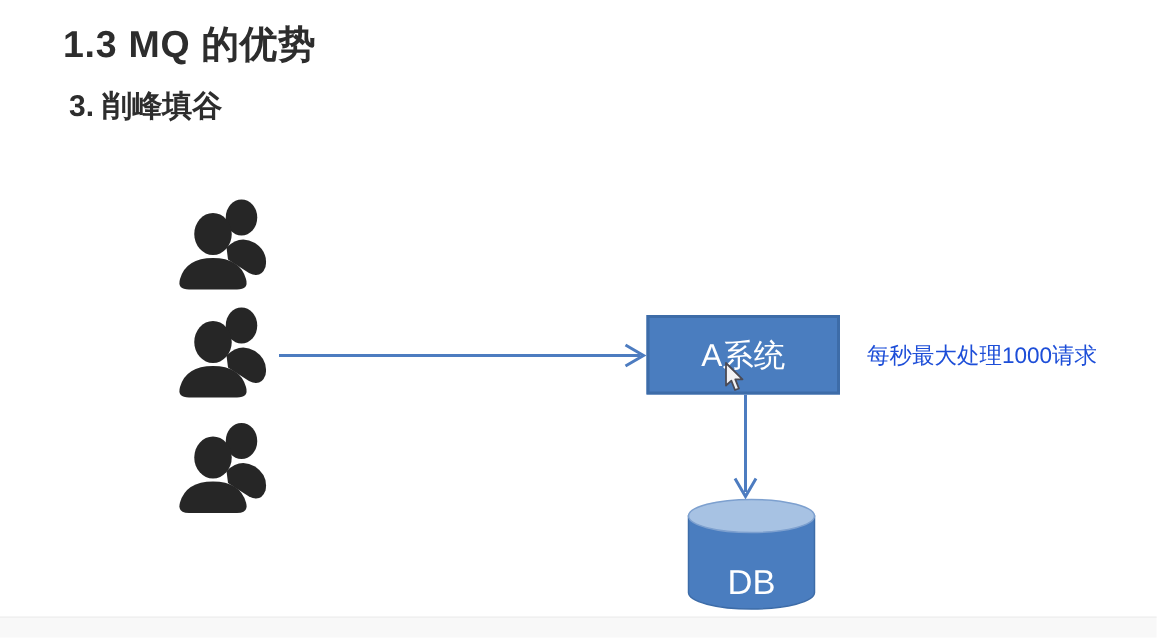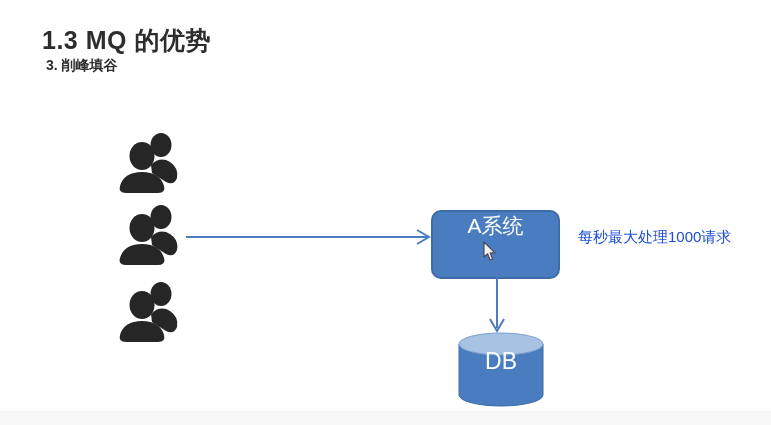--- a/index.html
+++ b/index.html
@@ -4,58 +4,58 @@
 <style>
   * { margin: 0; padding: 0; box-sizing: border-box; }
   html, body { background: #ffffff; }
   body {
     font-family: "Liberation Sans", "DejaVu Sans", sans-serif;
     width: 771px; height: 425px; overflow: hidden; position: relative;
   }
   .canvas { position: absolute; inset: 0; width: 771px; height: 425px; background: #ffffff; }
 
   .page-title {
-    position: absolute; left: 42px; top: 24px;
+    position: absolute; left: 42px; top: 13px;
     font-size: 25px; font-weight: 700; color: #2d2d2d; letter-spacing: 0.5px;
   }
   .page-subtitle {
     position: absolute; left: 46px; top: 57px;
-    font-size: 14px; font-weight: 700; color: #2d2d2d;
+    font-size: 20px; font-weight: 700; color: #2d2d2d;
   }
 
   .users-icon { position: absolute; left: 118px; width: 64px; height: 62px; color: var(--icon-dark, #262626); }
   .users-icon.u1 { top: 132px; }
   .users-icon.u2 { top: 204px; }
   .users-icon.u3 { top: 281px; }
   .users-icon svg { width: 100%; height: 100%; display: block; }
 
   .h-arrow { position: absolute; left: 184px; top: 227px; width: 250px; height: 20px; }
   .v-arrow { position: absolute; left: 488px; top: 263px; width: 18px; height: 72px; }
 
   .system-box {
-    position: absolute; left: 431px; top: 210px; width: 129px; height: 69px;
+    position: absolute; left: 431px; top: 210px; width: 129px; height: 53px;
     background: var(--shape-fill, #4a7dbf);
     border: 2px solid var(--shape-border, #3d6ca8);
-    border-radius: 10px;
-    display: flex; justify-content: center;
+    border-radius: 0;
+    display: flex; align-items: center; justify-content: center;
     color: #ffffff; font-size: 21px;
   }
 
   .cursor-icon { position: absolute; left: 482px; top: 241px; width: 15px; height: 21px; z-index: 5; }
   .cursor-icon svg { width: 100%; height: 100%; display: block; }
 
   .annotation {
     position: absolute; left: 578px; top: 228px;
     font-size: 15px; color: #1d4ed8; white-space: nowrap;
   }
 
   .db-cylinder { position: absolute; left: 456px; top: 331px; width: 90px; height: 80px; }
   .db-cylinder svg { width: 100%; height: 100%; display: block; }
   .db-label {
-    position: absolute; left: 456px; top: 348px; width: 90px;
+    position: absolute; left: 456px; top: 375px; width: 90px;
     text-align: center; color: #ffffff; font-size: 23px;
   }
 
   .bottom-bar {
     position: absolute; left: 0; top: 411px; width: 771px; height: 14px;
     background: var(--bottom-bar, #f8f8f8); border-top: 1px solid #f0f0f0;
   }
 
   .arrow-stroke { stroke: var(--arrow, #4d7cc0); stroke-width: 2; fill: none; }
 </style>

